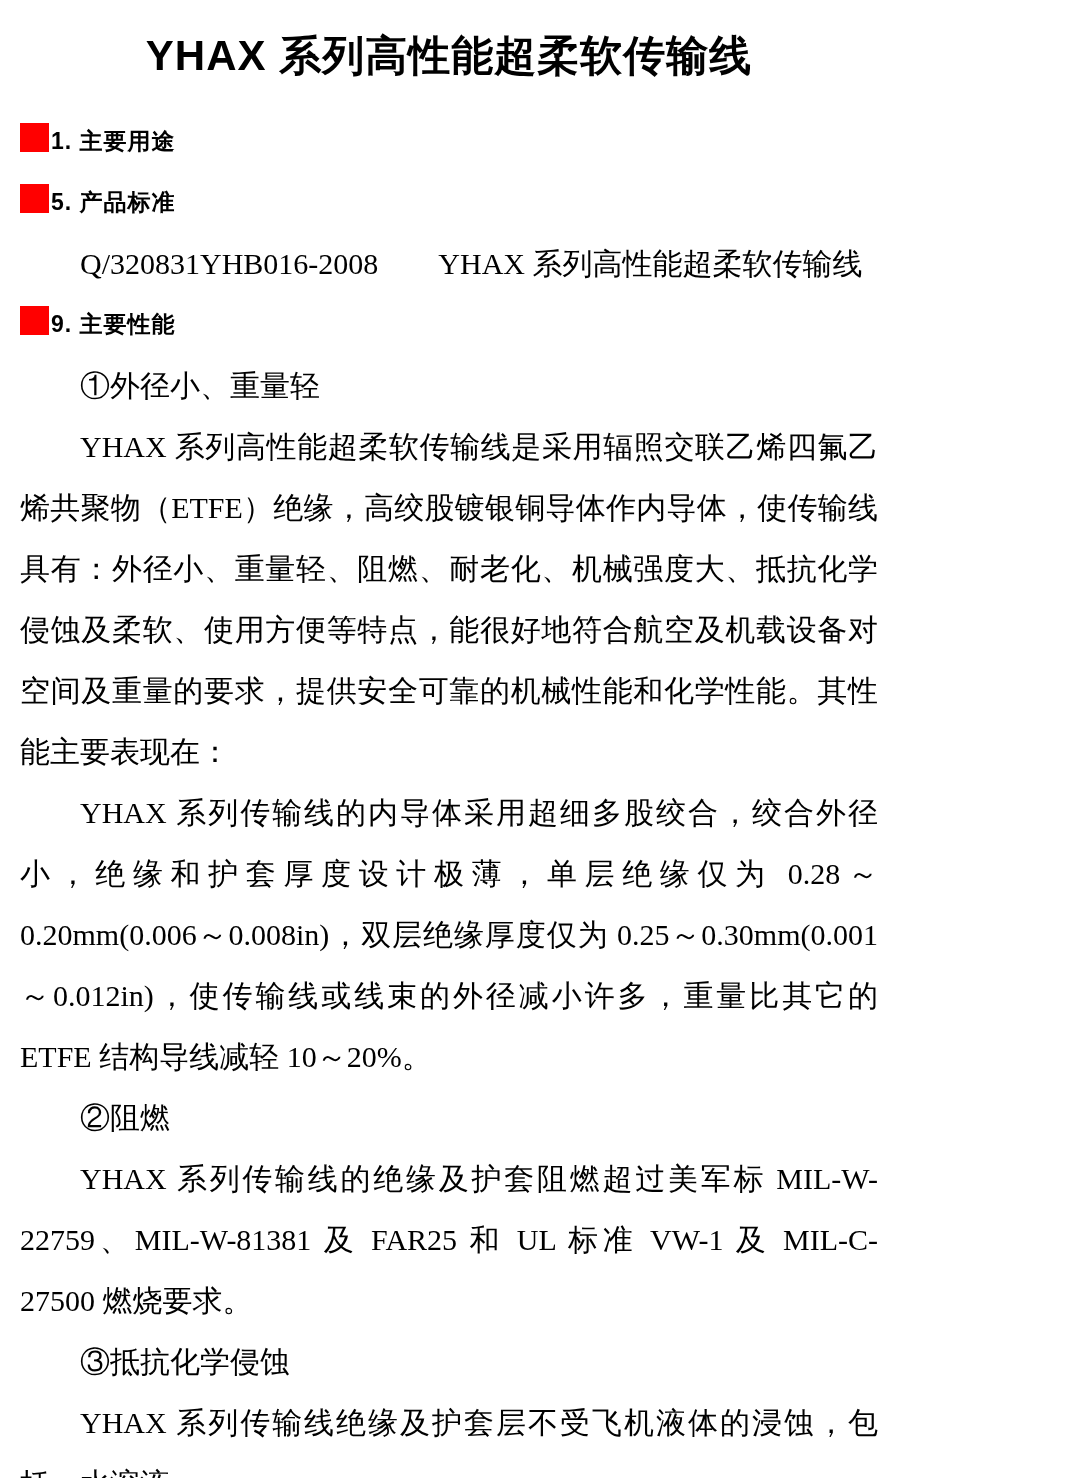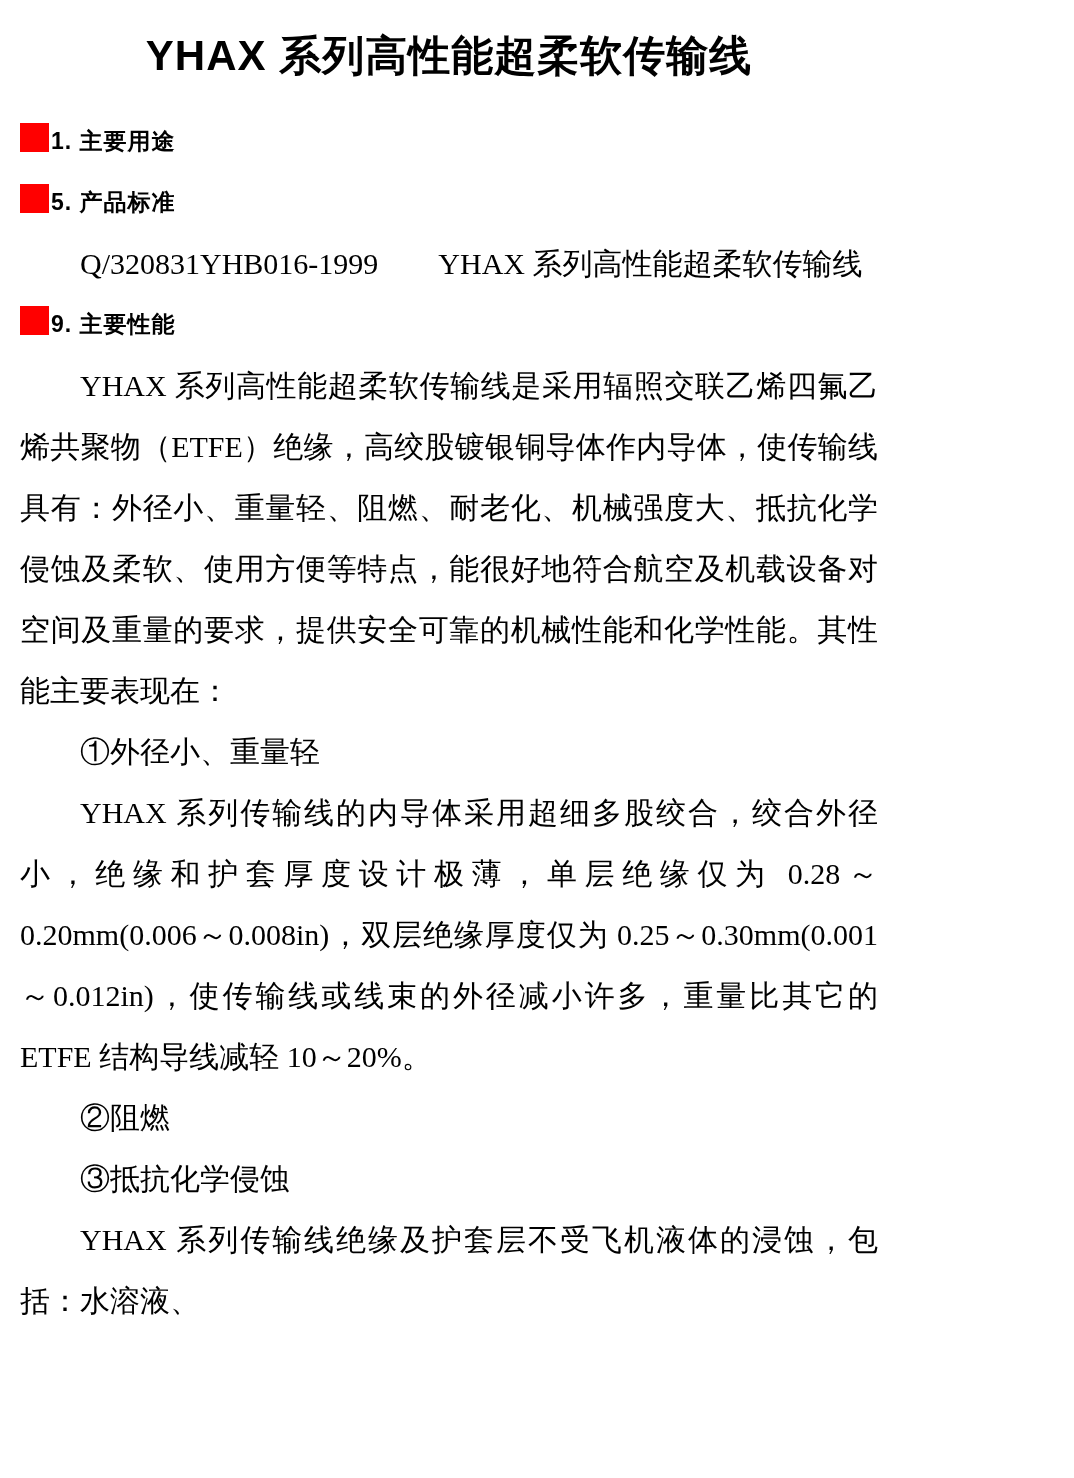--- a/index.html
+++ b/index.html
@@ -59,30 +59,31 @@
 
 <div class="doc">
 
   <h1 class="title">YHAX 系列高性能超柔软传输线</h1>
 
   <h2 class="heading first"><span class="sq"></span><span>1. 主要用途</span></h2>
 
 
   <h2 class="heading"><span class="sq"></span><span>5. 产品标准</span></h2>
 
-  <p class="para">Q/320831YHB016-1999　　YHAX 系列高性能超柔软传输线</p>
+  <p class="para">Q/320831YHB016-2008　　YHAX 系列高性能超柔软传输线</p>
 
   <h2 class="heading"><span class="sq"></span><span>9. 主要性能</span></h2>
 
+  <p class="para">①外径小、重量轻</p>
+
   <p class="para">YHAX 系列高性能超柔软传输线是采用辐照交联乙烯四氟乙烯共聚物（ETFE）绝缘，高绞股镀银铜导体作内导体，使传输线具有：外径小、重量轻、阻燃、耐老化、机械强度大、抵抗化学侵蚀及柔软、使用方便等特点，能很好地符合航空及机载设备对空间及重量的要求，提供安全可靠的机械性能和化学性能。其性能主要表现在：</p>
-
-  <p class="para">①外径小、重量轻</p>
 
   <p class="para">YHAX 系列传输线的内导体采用超细多股绞合，绞合外径小，绝缘和护套厚度设计极薄，单层绝缘仅为 0.28～0.20mm(0.006～0.008in)，双层绝缘厚度仅为 0.25～0.30mm(0.001～0.012in)，使传输线或线束的外径减小许多，重量比其它的 ETFE 结构导线减轻 10～20%。</p>
 
   <p class="para">②阻燃</p>
 
+  <p class="para">YHAX 系列传输线的绝缘及护套阻燃超过美军标 MIL-W-22759、MIL-W-81381 及 FAR25 和 UL 标准 VW-1 及 MIL-C-27500 燃烧要求。</p>
 
   <p class="para">③抵抗化学侵蚀</p>
 
   <p class="para">YHAX 系列传输线绝缘及护套层不受飞机液体的浸蚀，包括：水溶液、</p>
 
 </div>
 
 </body></html>

